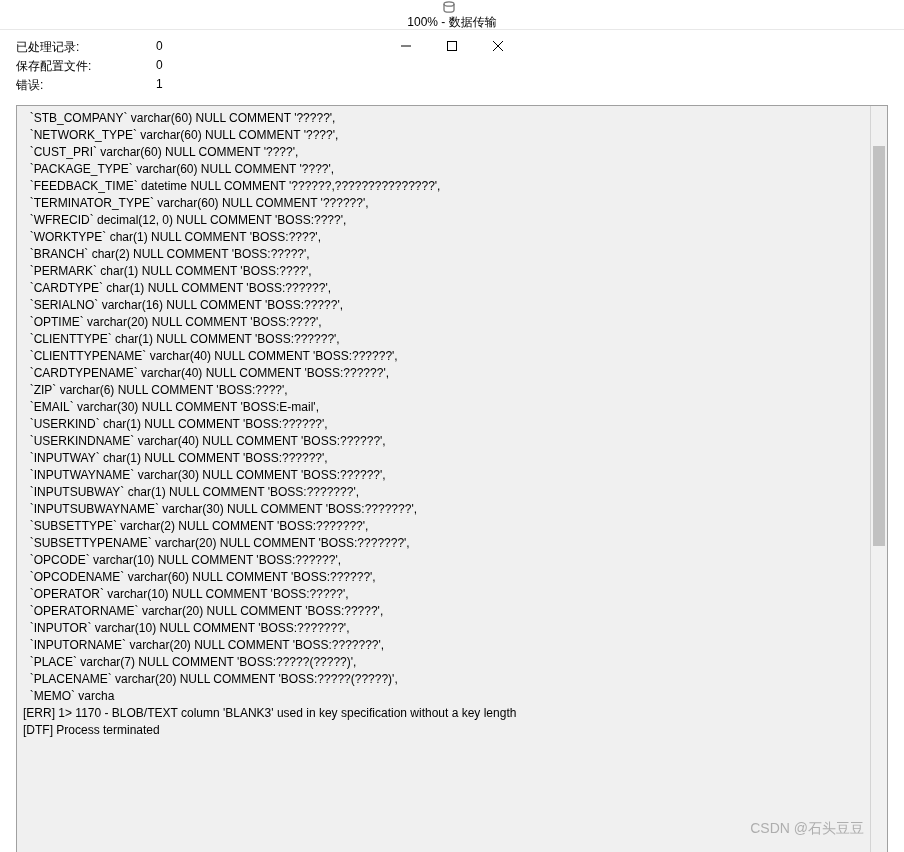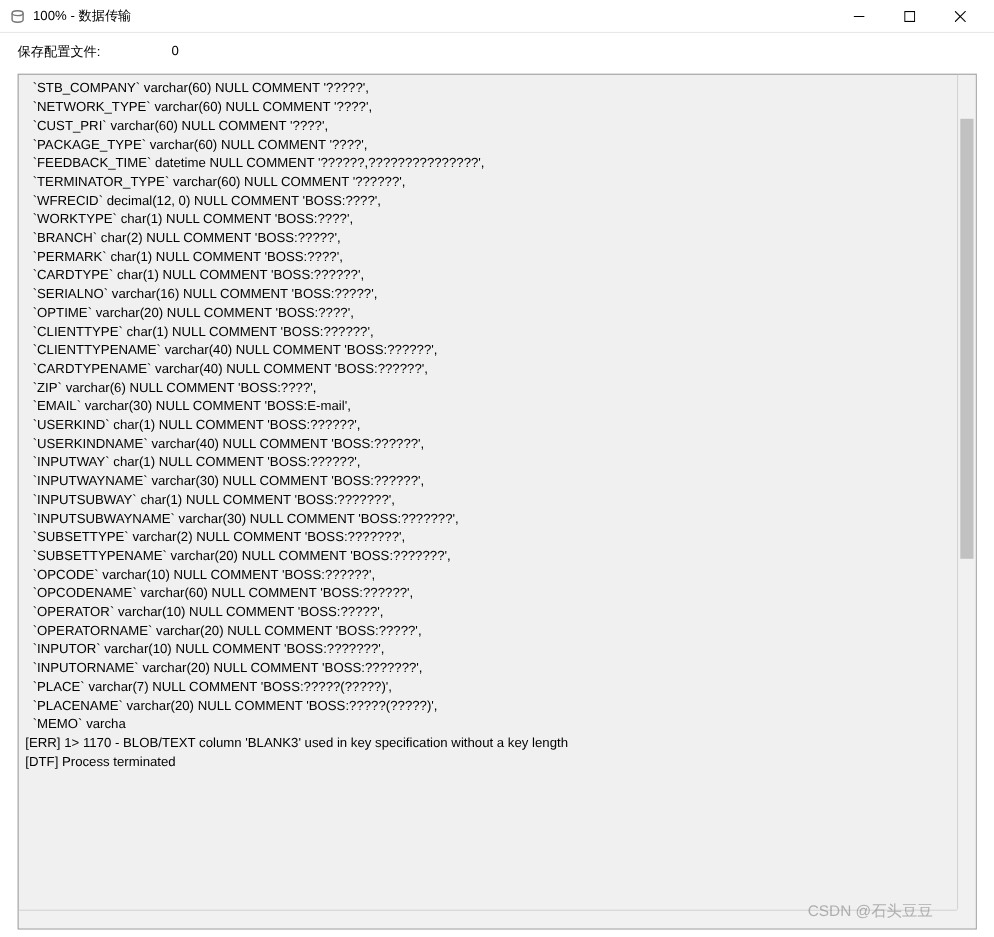--- a/index.html
+++ b/index.html
@@ -11,20 +11,21 @@
       height: 852px;
       overflow: hidden;
     }
     .titlebar {
       height: 30px;
       display: flex;
       align-items: center;
       padding: 0 8px;
       background: #ffffff;
       border-bottom: 1px solid #e8e8e8;
+      flex-direction: column;
     }
     .titlebar-icon {
       width: 16px; height: 16px;
       margin-right: 6px;
       display: flex; align-items: center; justify-content: center;
     }
     .titlebar-title { flex: 1; color: #000; font-size: 12px; }
     .window-controls { display: flex; gap: 0; }
     .window-btn {
       width: 46px; height: 30px;
@@ -92,21 +93,21 @@
     }
     .btn-save { width: 136px; }
     .btn-dropdown {
       width: 20px; padding: 0; border-left: none;
     }
     .btn-load { width: 156px; margin-left: 8px; }
     .spacer { flex: 1; }
     .btn-right { width: 73px; margin-left: 6px; }
     .watermark {
       position: absolute;
-      right: 56px;
+      right: 40px;
       bottom: 14px;
       color: rgba(120,120,120,0.55);
       font-size: 14px;
       pointer-events: none;
       text-align: center;
     }
   </style>
 </head>
 <body>
 
@@ -135,22 +136,30 @@
           <line x1="10" y1="0" x2="0" y2="10" stroke-width="1"></line>
         </svg>
     </div>
   </div>
 </div>
 
 <div class="content">
   <table class="stats-table">
     <tbody>
     <tr>
+      <td class="stats-label">已处理记录:</td>
+      <td>0</td>
+    </tr>
+    <tr>
       <td class="stats-label">保存配置文件:</td>
       <td>0</td>
+    </tr>
+    <tr>
+      <td class="stats-label">错误:</td>
+      <td>1</td>
     </tr>
   </tbody>
     </table>
 </div>
 
 <div class="log-container">
   <div class="log-text" id="log-text"><div class="log-row">  `STB_COMPANY` varchar(60) NULL COMMENT '?????',</div><div class="log-row">  `NETWORK_TYPE` varchar(60) NULL COMMENT '????',</div><div class="log-row">  `CUST_PRI` varchar(60) NULL COMMENT '????',</div><div class="log-row">  `PACKAGE_TYPE` varchar(60) NULL COMMENT '????',</div><div class="log-row">  `FEEDBACK_TIME` datetime NULL COMMENT '??????,???????????????',</div><div class="log-row">  `TERMINATOR_TYPE` varchar(60) NULL COMMENT '??????',</div><div class="log-row">  `WFRECID` decimal(12, 0) NULL COMMENT 'BOSS:????',</div><div class="log-row">  `WORKTYPE` char(1) NULL COMMENT 'BOSS:????',</div><div class="log-row">  `BRANCH` char(2) NULL COMMENT 'BOSS:?????',</div><div class="log-row">  `PERMARK` char(1) NULL COMMENT 'BOSS:????',</div><div class="log-row">  `CARDTYPE` char(1) NULL COMMENT 'BOSS:??????',</div><div class="log-row">  `SERIALNO` varchar(16) NULL COMMENT 'BOSS:?????',</div><div class="log-row">  `OPTIME` varchar(20) NULL COMMENT 'BOSS:????',</div><div class="log-row">  `CLIENTTYPE` char(1) NULL COMMENT 'BOSS:??????',</div><div class="log-row">  `CLIENTTYPENAME` varchar(40) NULL COMMENT 'BOSS:??????',</div><div class="log-row">  `CARDTYPENAME` varchar(40) NULL COMMENT 'BOSS:??????',</div><div class="log-row">  `ZIP` varchar(6) NULL COMMENT 'BOSS:????',</div><div class="log-row">  `EMAIL` varchar(30) NULL COMMENT 'BOSS:E-mail',</div><div class="log-row">  `USERKIND` char(1) NULL COMMENT 'BOSS:??????',</div><div class="log-row">  `USERKINDNAME` varchar(40) NULL COMMENT 'BOSS:??????',</div><div class="log-row">  `INPUTWAY` char(1) NULL COMMENT 'BOSS:??????',</div><div class="log-row">  `INPUTWAYNAME` varchar(30) NULL COMMENT 'BOSS:??????',</div><div class="log-row">  `INPUTSUBWAY` char(1) NULL COMMENT 'BOSS:???????',</div><div class="log-row">  `INPUTSUBWAYNAME` varchar(30) NULL COMMENT 'BOSS:???????',</div><div class="log-row">  `SUBSETTYPE` varchar(2) NULL COMMENT 'BOSS:???????',</div><div class="log-row">  `SUBSETTYPENAME` varchar(20) NULL COMMENT 'BOSS:???????',</div><div class="log-row">  `OPCODE` varchar(10) NULL COMMENT 'BOSS:??????',</div><div class="log-row">  `OPCODENAME` varchar(60) NULL COMMENT 'BOSS:??????',</div><div class="log-row">  `OPERATOR` varchar(10) NULL COMMENT 'BOSS:?????',</div><div class="log-row">  `OPERATORNAME` varchar(20) NULL COMMENT 'BOSS:?????',</div><div class="log-row">  `INPUTOR` varchar(10) NULL COMMENT 'BOSS:???????',</div><div class="log-row">  `INPUTORNAME` varchar(20) NULL COMMENT 'BOSS:???????',</div><div class="log-row">  `PLACE` varchar(7) NULL COMMENT 'BOSS:?????(?????)',</div><div class="log-row">  `PLACENAME` varchar(20) NULL COMMENT 'BOSS:?????(?????)',</div><div class="log-row">  `MEMO` varcha</div><div class="log-row">[ERR] 1&gt; 1170 - BLOB/TEXT column 'BLANK3' used in key specification without a key length</div><div class="log-row">[DTF] Process terminated</div></div>
   <div class="scrollbar-v">
     <div class="scroll-thumb-v"></div>
   </div>

